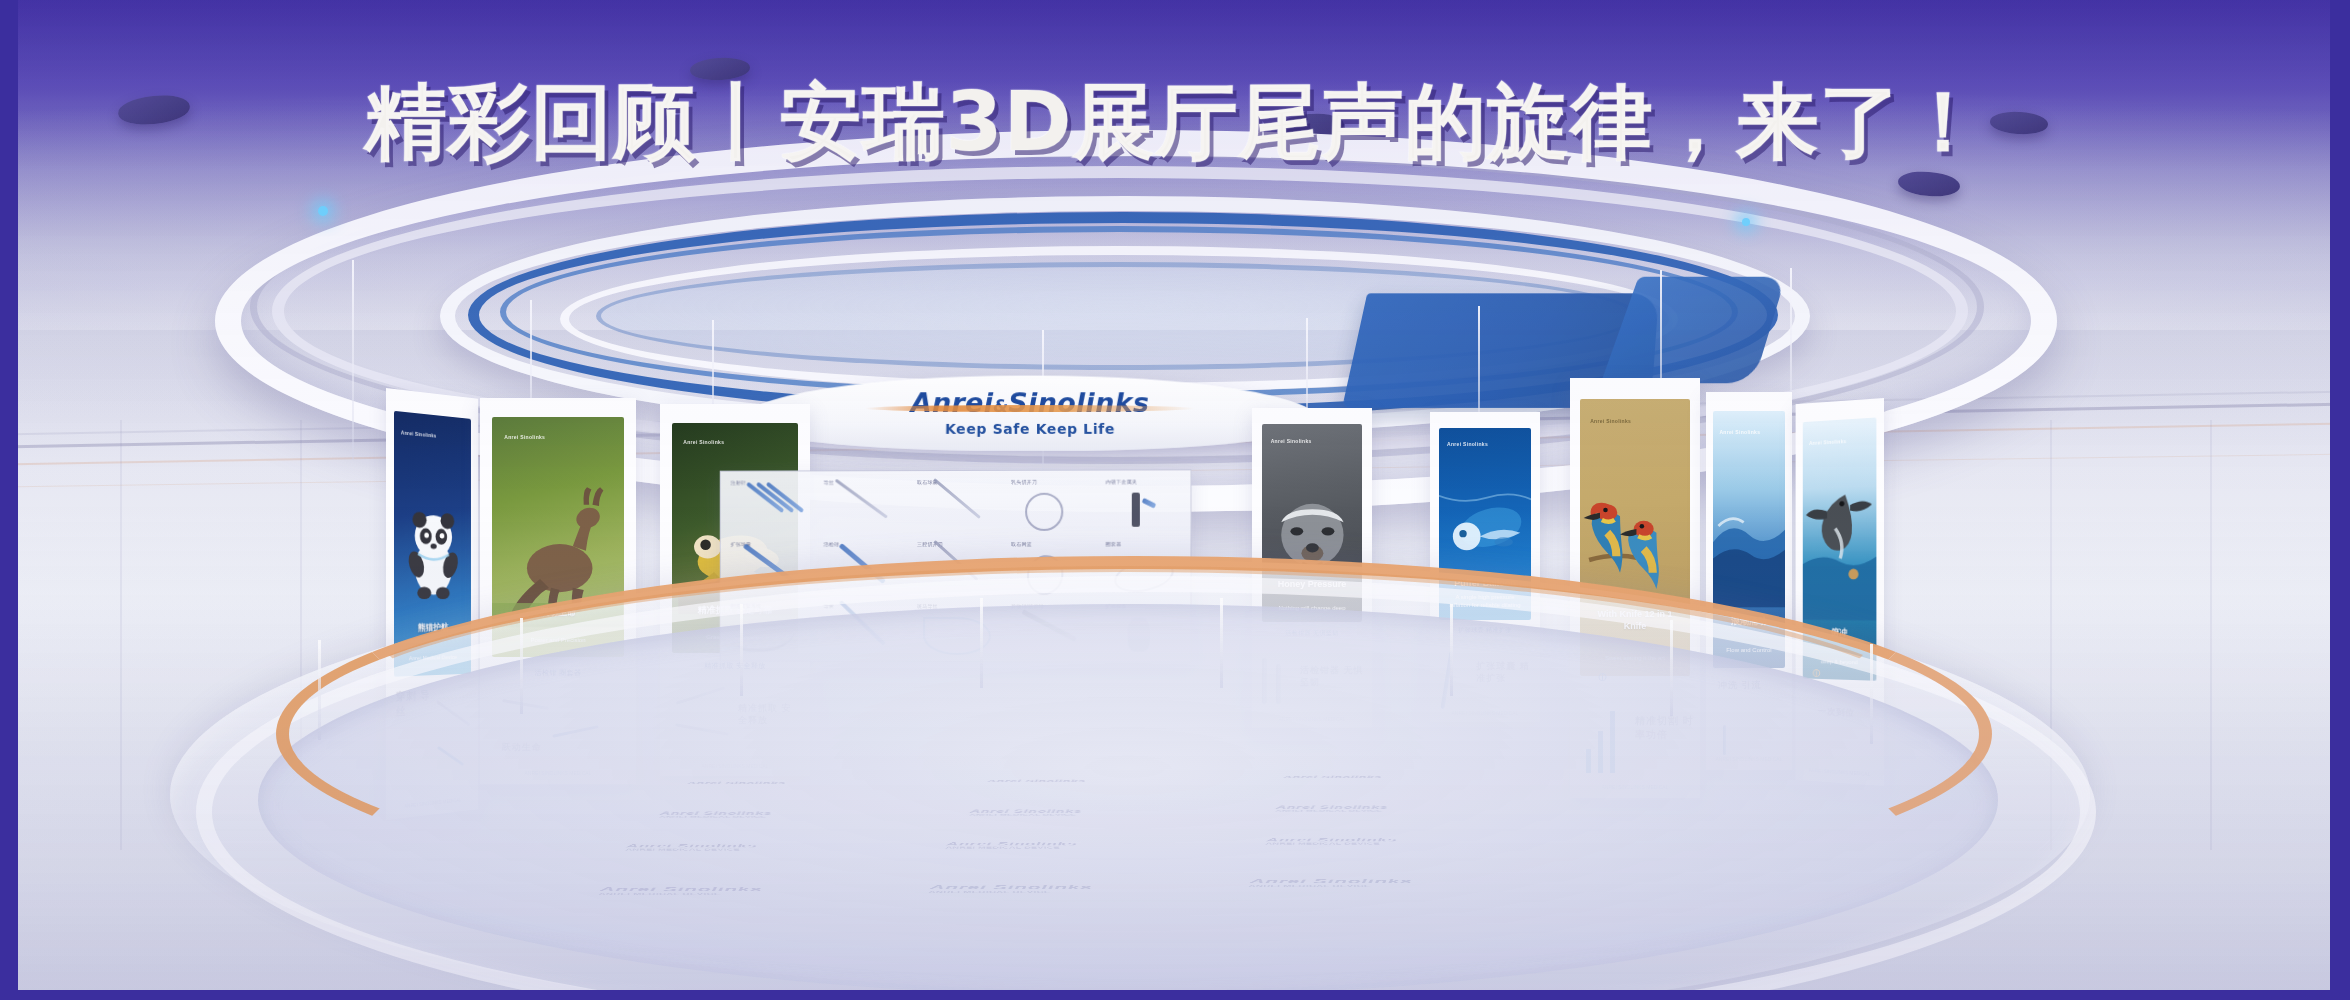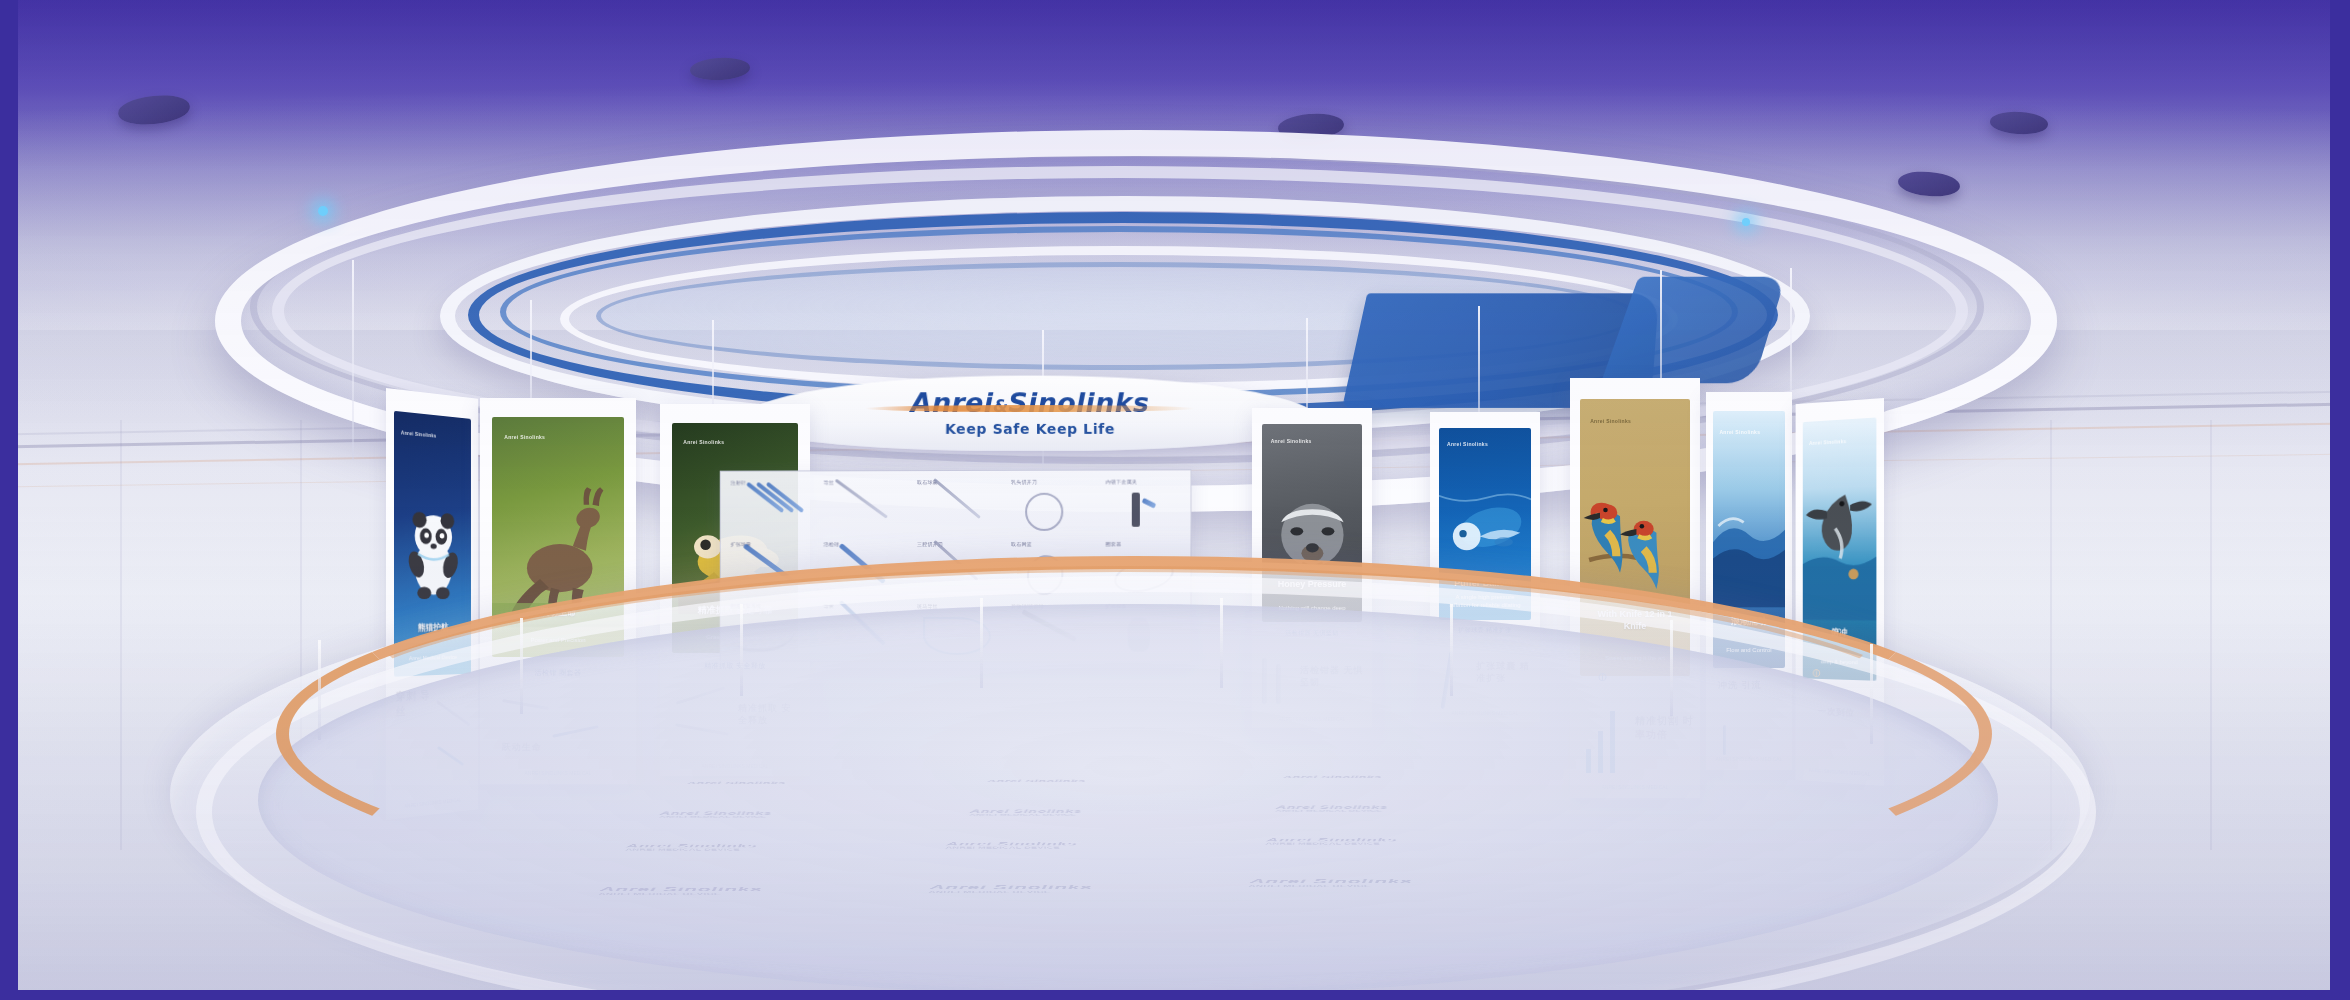--- a/index.html
+++ b/index.html
@@ -547,19 +547,20 @@
 
   <div class="post" style="left:318px;top:640px;height:100px;"></div>
   <div class="post" style="left:520px;top:618px;height:96px;"></div>
   <div class="post" style="left:740px;top:604px;height:92px;"></div>
   <div class="post" style="left:980px;top:598px;height:90px;"></div>
   <div class="post" style="left:1220px;top:598px;height:90px;"></div>
   <div class="post" style="left:1450px;top:604px;height:92px;"></div>
   <div class="post" style="left:1670px;top:620px;height:96px;"></div>
   <div class="post" style="left:1870px;top:644px;height:100px;"></div>
 
+  <h1 class="title">精彩回顾丨安瑞3D展厅尾声的旋律，来了！</h1>
 
   <div class="haze"></div>
   <div class="bar bar-l"></div>
   <div class="bar bar-r"></div>
   <div class="bar bar-b"></div>
 
 </div>
 
 </body></html>

